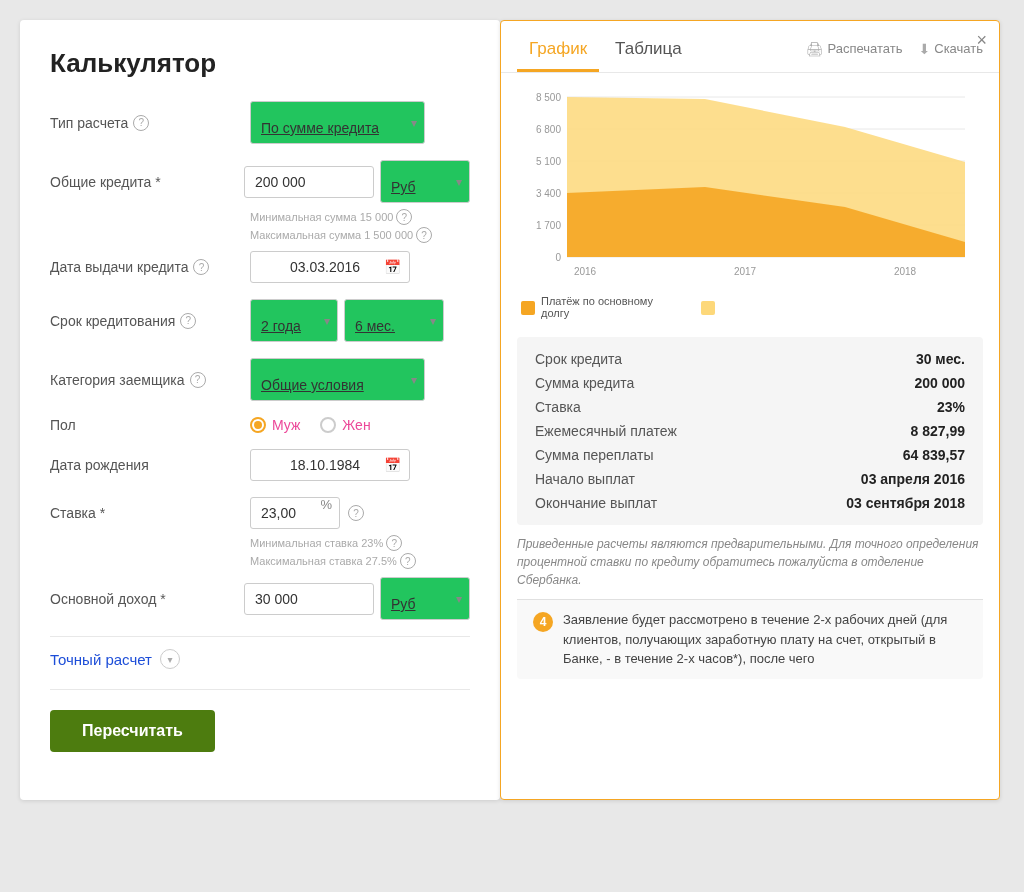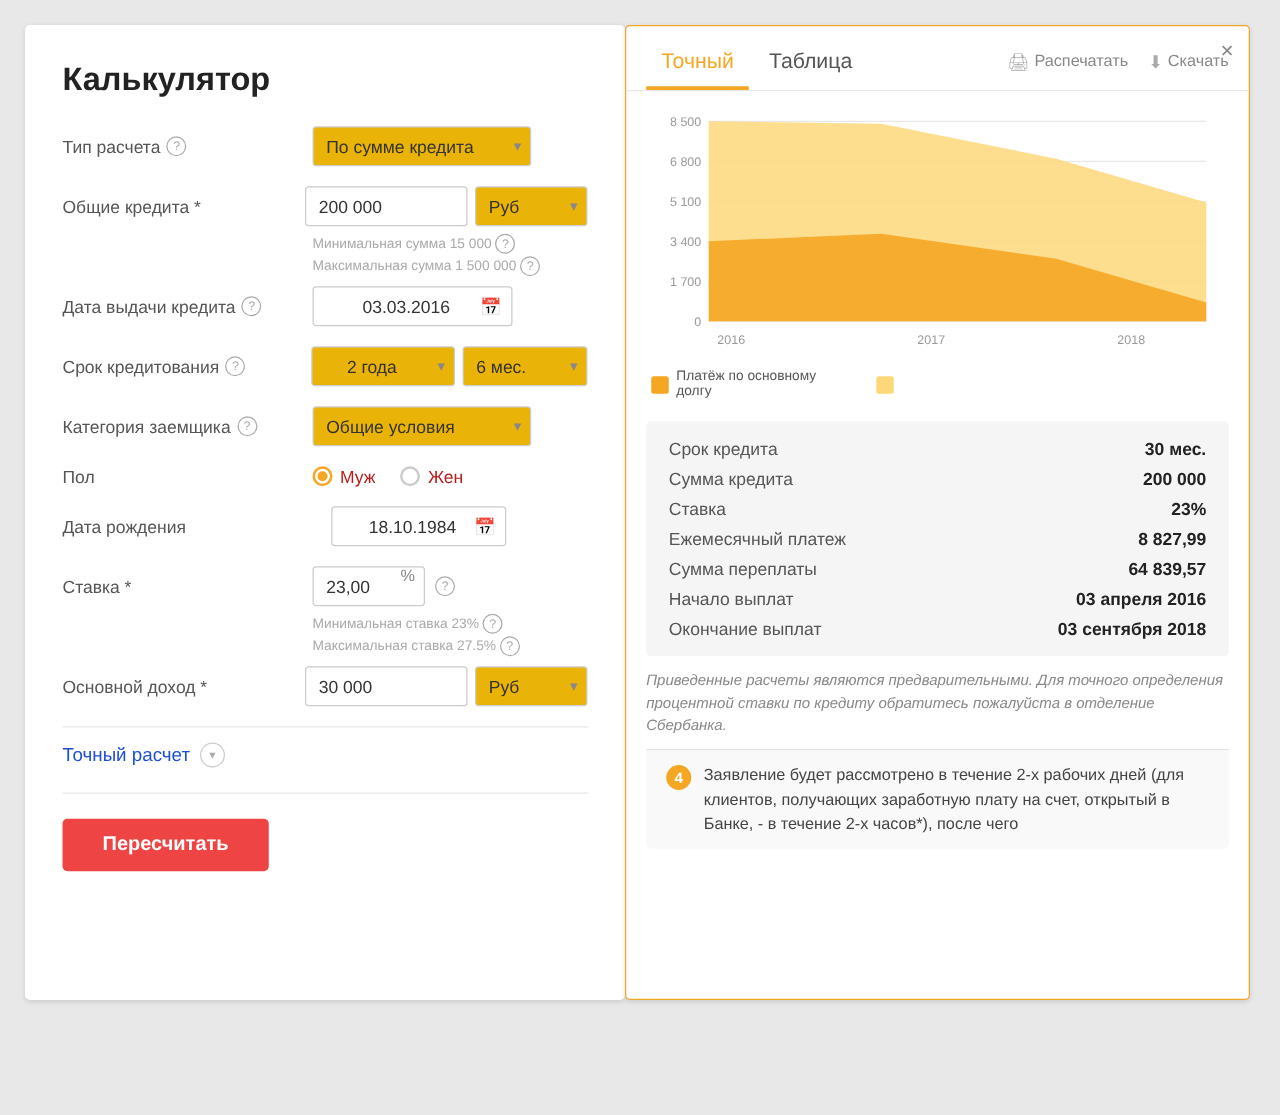--- a/index.html
+++ b/index.html
@@ -74,26 +74,27 @@
     }
     .input-wide { width: 130px; }
     .select-wrap {
       position: relative;
       display: inline-flex;
       align-items: center;
     }
     .select-wrap select {
       border: 1px solid #ccc;
       border-radius: 3px;
-      padding: 7px 28px 7px 10px;
+      padding: 18px 28px 7px 10px;
       font-size: 14px;
       color: #333;
-      background: #eab308;
+      background: #22c55e;
       appearance: none;
       cursor: pointer;
+      text-decoration: underline;
     }
     .select-wrap::after {
       content: '▾';
       position: absolute;
       right: 8px;
       color: #888;
       pointer-events: none;
       font-size: 12px;
     }
     .select-wide select { width: 175px; }
@@ -127,21 +128,21 @@
     .radio-group {
       display: flex;
       align-items: center;
       gap: 20px;
     }
     .radio-label {
       display: flex;
       align-items: center;
       gap: 6px;
       font-size: 14px;
-      color: #b91c1c;
+      color: #ec4899;
       cursor: pointer;
     }
     .radio-circle {
       width: 16px;
       height: 16px;
       border-radius: 50%;
       border: 2px solid #ccc;
       display: flex;
       align-items: center;
       justify-content: center;
@@ -195,21 +196,21 @@
       height: 20px;
       border-radius: 50%;
       border: 1px solid #ccc;
       display: flex;
       align-items: center;
       justify-content: center;
       color: #aaa;
       font-size: 10px;
     }
     .recalc-btn {
-      background: #ef4444;
+      background: #4d7c0f;
       color: #fff;
       border: none;
       border-radius: 4px;
       padding: 12px 32px;
       font-size: 16px;
       font-weight: bold;
       cursor: pointer;
       margin-top: 8px;
     }
 
@@ -429,21 +430,21 @@
     </div>
 
     
     <div class="form-row">
       <div class="form-label">
         <span>Срок кредитования</span>
         <span class="help-icon">?</span>
       </div>
       <div class="form-control">
         <div class="select-wrap">
-          <select style="width:115px;text-align:center;">
+          <select style="width:88px;">
             <option>1 год</option>
             <option selected="">2 года</option>
             <option>3 года</option>
             <option>4 года</option>
             <option>5 лет</option>
           </select>
         </div>
         <div class="select-wrap">
           <select style="width:100px;">
             <option>0 мес.</option>
@@ -494,21 +495,21 @@
       </div>
     </div>
 
     
     <div class="form-row">
       <div class="form-label">
         <span>Дата рождения</span>
       </div>
       <div class="form-control">
         <div class="date-wrap">
-          <input type="text" class="input-text" style="width: 140px; margin-left: 15px;" value="18.10.1984">
+          <input type="text" class="input-text" style="width: 160px;" value="18.10.1984">
           <span class="cal-icon">📅</span>
         </div>
       </div>
     </div>
 
     
     <div class="form-row">
       <div class="form-label">
         <span>Ставка *</span>
       </div>
@@ -560,21 +561,21 @@
 
     <hr class="separator-line">
 
     <button class="recalc-btn">Пересчитать</button>
   </div>
 
   <div class="graph-panel">
     <span class="close-btn">×</span>
 
     <div class="tabs-row">
-      <div class="tab-item active">Точный</div>
+      <div class="tab-item active">График</div>
       <div class="tab-item">Таблица</div>
       <div class="tab-actions">
         <div class="tab-action-btn">
           <span class="action-icon">🖨</span>
           <span>Распечатать</span>
         </div>
         <div class="tab-action-btn">
           <span class="action-icon">⬇</span>
           <span>Скачать</span>
         </div>

